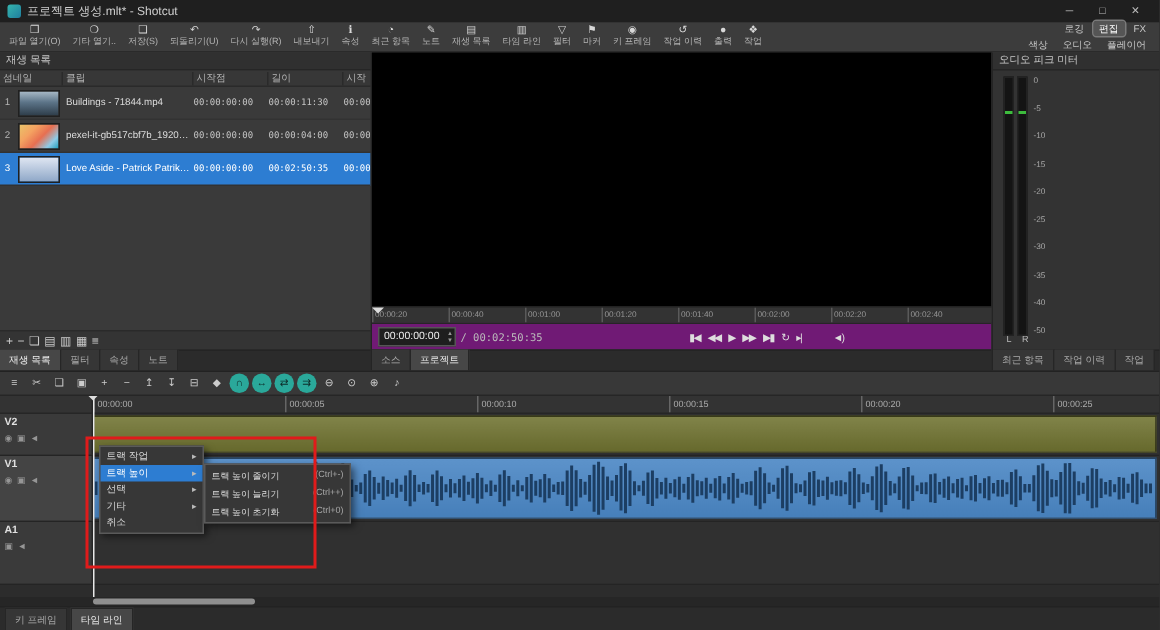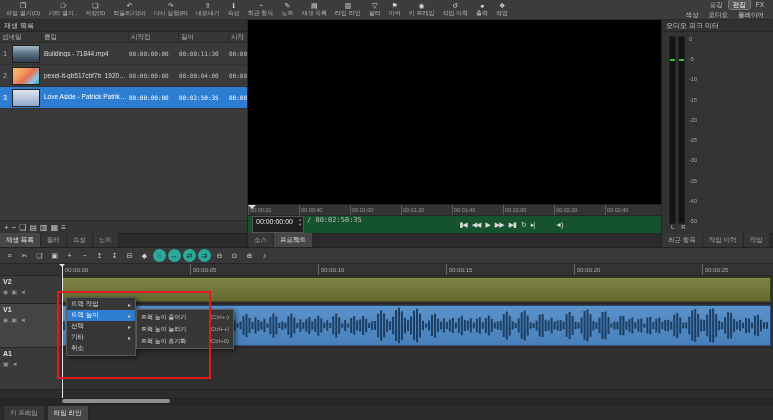--- a/index.html
+++ b/index.html
@@ -72,21 +72,21 @@
 .dock-tab.active{background:#474747;}
 .dock-tab.active .lb{color:#eee;}
 
 
 .player-panel{flex:1;background:#2b2b2b;}
 .video{flex:1;background:#000;}
 .scrub{height:11px;background:#333;border-top:1px solid #222;position:relative;flex:0 0 auto;}
 .scrub-labels{display:flex;position:absolute;inset:0;overflow:hidden;}
 .scrub-label{flex:0 0 51px;font-size:5.5px;color:#979797;border-left:1px solid #5a5a5a;padding-left:1px;line-height:11px;white-space:nowrap;overflow:hidden;}
 .scrub-caret{position:absolute;left:0;top:0;width:0;height:0;border:4px solid transparent;border-top-color:#ddd;z-index:2;}
-.transport{height:18px;display:flex;background:#14532d;padding:0 4px;gap:3px;border-top:1px solid #262626;flex:0 0 auto;}
+.transport{height:18px;display:flex;align-items:center;background:#701a75;padding:0 4px;gap:3px;border-top:1px solid #262626;flex:0 0 auto;}
 .timecode-box{background:#1e1e1e;border:1px solid #555;font-family:"DejaVu Sans Mono",monospace;font-size:7px;color:#eee;padding:1px 10px 1px 3px;position:relative;line-height:8px;}
 .spin{position:absolute;right:1px;top:0;display:flex;flex-direction:column;}
 .spin span{font-size:4px;line-height:5px;color:#999;}
 .duration-label{font-size:7px;color:#bbb;font-family:"DejaVu Sans Mono",monospace;}
 .transport-btns{flex:1;display:flex;justify-content:center;align-items:center;gap:5px;}
 .tr-btn .ic{font-size:7px;color:#ddd;letter-spacing:-1px;}
 .transport-btns .tr-btn:last-child{margin-left:16px;}
 
 
 .meter-panel{width:112px;border-left:1px solid #242424;flex:0 0 auto;}
@@ -146,20 +146,29 @@
 .tl-hscroll{height:6px;background:#262626;position:relative;flex:0 0 auto;}
 .tl-hthumb{position:absolute;left:62px;width:108px;top:1px;bottom:1px;background:#8f8f8f;border-radius:3px;}
 .bottom-bar{height:16px;background:#2b2b2b;display:flex;align-items:center;padding:0 3px;gap:2px;border-top:1px solid #222;flex:0 0 auto;}
 .bottom-bar .dock-tab{border:1px solid #262626;}
 </style>
 </head>
 <body>
 
 <div class="app">
 
+  <div class="titlebar">
+    <span class="app-icon"></span>
+    <span class="tb-title">프로젝트 생성.mlt* - Shotcut</span>
+    <span class="win-btns">
+        <span class="win-btn"><span class="ic">─</span></span>
+        <span class="win-btn"><span class="ic">□</span></span>
+        <span class="win-btn"><span class="ic">✕</span></span>
+      </span>
+  </div>
 
 
   <div class="toolbar">
     <div class="tb-items">
         <span class="tb-item">
           <span class="ic">❒</span>
           <span class="lb">파일 열기(O)</span>
         </span>
         <span class="tb-item">
           <span class="ic">❍</span>

